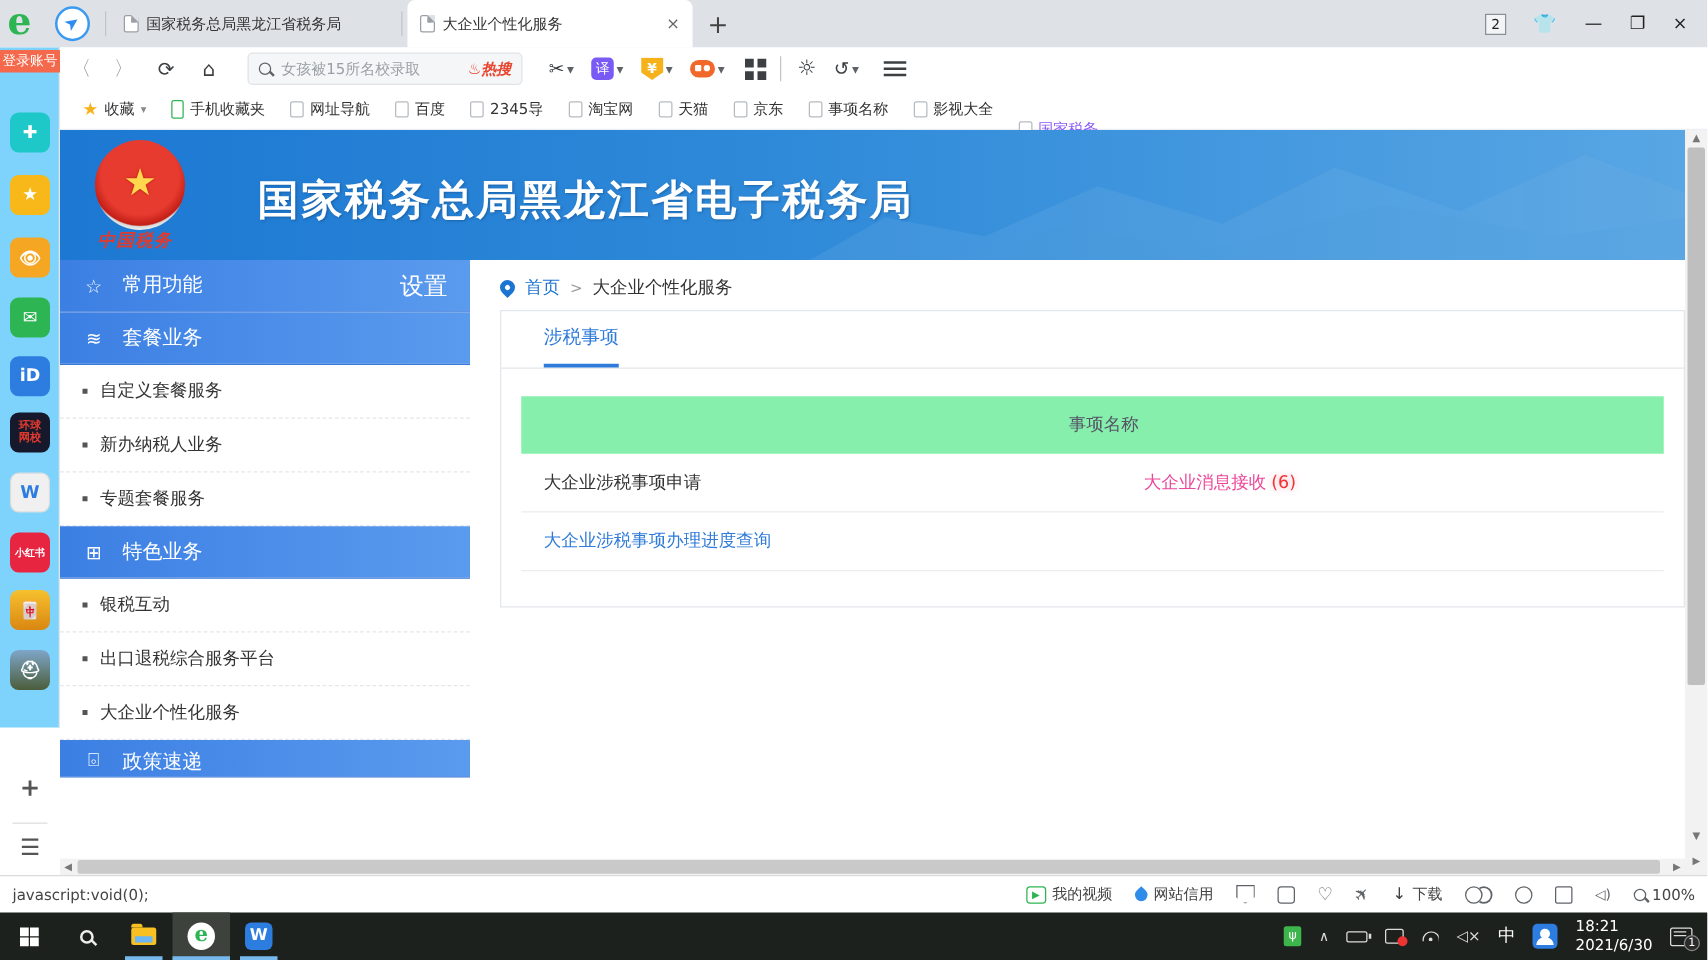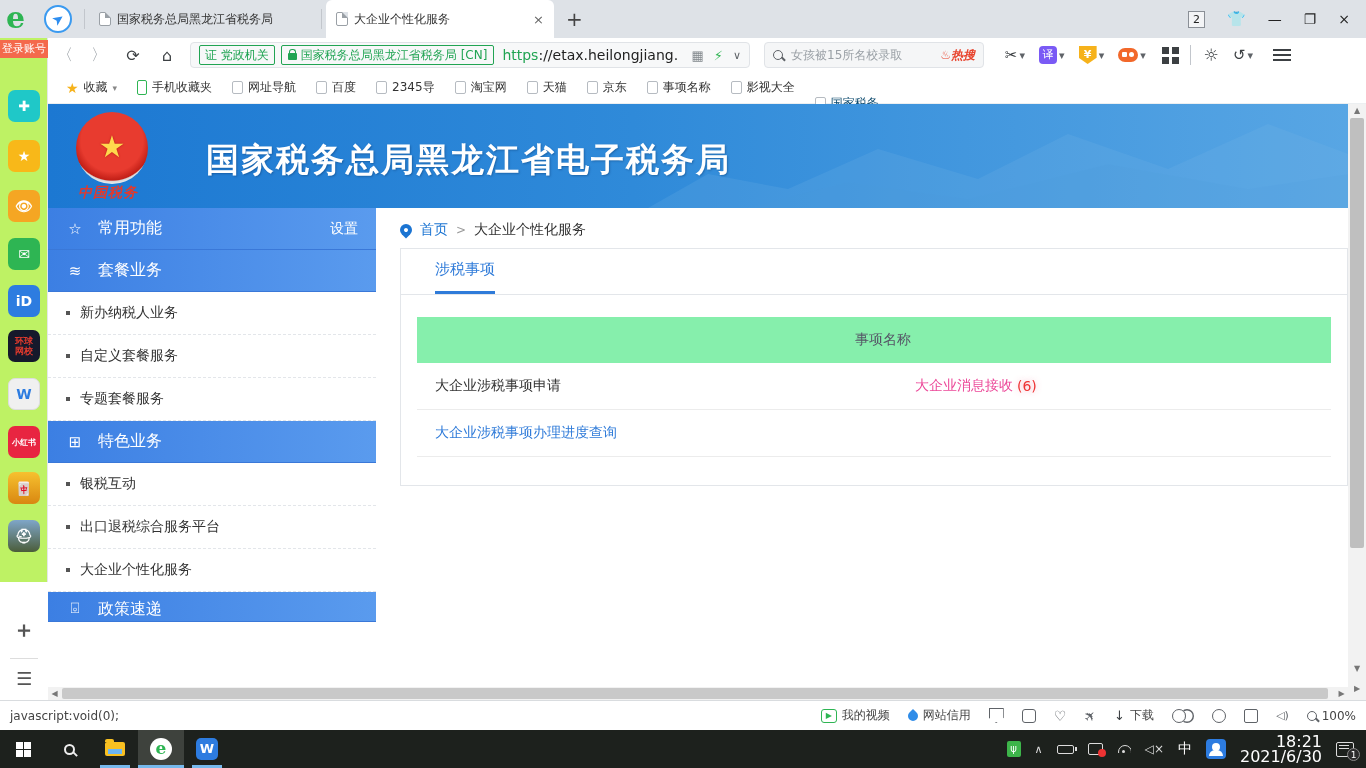--- a/index.html
+++ b/index.html
@@ -62,42 +62,42 @@
   .burger { width:18px; height:12px; border-top:2px solid #3c4043; border-bottom:2px solid #3c4043; position:relative; margin:0 6px; }
   .burger:before { content:""; position:absolute; left:0; top:3px; width:18px; height:2px; background:#3c4043; }
 
   
   .bookbar { left:48px; top:72px; width:1318px; height:32px; background:#fff; display:flex; align-items:center; padding-left:10px; gap:4px; border-bottom:1px solid #eceff1; }
   .bm { display:flex; align-items:center; gap:5px; font-size:12px; color:#333; padding:0 8px; white-space:nowrap; }
   .bm .star { color:#f6b21b; font-size:14px; }
   .bm .caret { color:#888; font-size:9px; }
   .phoneico { width:10px; height:15px; border:1.6px solid #2eb553; border-radius:2px; }
   .bpage { width:11px; height:13px; border:1px solid #b6bbc1; border-radius:2px; background:#fff; position:relative; }
-  .bm.fade { color:#0c4a6e;margin-top:31px; }
-
-  
-  .strip { left:0; top:38px; width:48px; height:544px; background:#bef264; border-right:1px solid #e4e6e8; }
+  .bm.fade { color:#8b5cf6;margin-top:31px; }
+
+  
+  .strip { left:0; top:38px; width:48px; height:544px; background:#7dd3fc; border-right:1px solid #e4e6e8; }
   .loginbadge { position:absolute; left:0; top:2px; width:48px; background:#f4694c; color:#fff; font-size:11px; text-align:center; line-height:18px; }
   .appico { position:absolute; left:8px; width:32px; height:32px; border-radius:7px; color:#fff; display:flex; align-items:center; justify-content:center; font-size:14px; font-weight:bold; }
   .plus { color:#555; font-size:22px; background:none; }
   .lines { color:#555; font-size:18px; background:none; }
   .strip .hr { position:absolute; left:10px; width:28px; border-top:1px solid #ddd; }
 
   
   .banner { left:48px; top:104px; width:1300px; height:104px; background:linear-gradient(90deg,#1c78d2 0%,#2f8ad9 45%,#58a6e4 100%); overflow:hidden; }
   .gw { position:absolute; right:0; bottom:0; opacity:.35; }
   .emblem { position:absolute; left:28px; top:8px; width:72px; height:72px; border-radius:50%; background:radial-gradient(circle at 50% 40%,#e83b2f 55%,#c21f17 70%,#d8d8d8 72%,#f3f3f3 78%,#b9b9b9 100%); display:flex; align-items:center; justify-content:center; }
   .emblem .star5 { color:#ffd84d; font-size:30px; margin-top:-4px; text-shadow:0 0 2px #a81510; }
   .embcap { position:absolute; left:30px; top:80px; width:80px; color:#e23a2d; font-size:14px; font-weight:bold; font-style:italic; letter-spacing:1px; white-space:nowrap; }
   .sitetitle { position:absolute; left:158px; top:34px; color:#fff; font-size:33px; font-weight:bold; letter-spacing:2px; text-shadow:1px 1px 2px rgba(0,40,90,.35); }
 
   
   .nav { left:48px; top:208px; width:328px; height:480px; background:#fff; }
   .nhead { height:42px; background:linear-gradient(90deg,#3c7fe3,#5a9bee); color:#fff; display:flex; align-items:center; padding:0 18px; font-size:16px; gap:14px; border-bottom:1px solid #3a78d8; }
-  .nhead .act { margin-left:auto; font-size:14px; }
+  .nhead .act { margin-left:auto; font-size:19px; }
   .nico { width:18px; text-align:center; font-size:15px; }
   .nitem { height:43px; display:flex; align-items:center; padding:0 18px; font-size:14px; color:#333; border-bottom:1px dashed #e3e6ea; gap:10px; }
   .bullet { width:4px; height:4px; background:#555; flex:none; }
   .nhead.cut { height:30px; overflow:hidden; align-items:flex-start; padding-top:7px; }
 
   
   .crumb { left:400px; top:214px; width:948px; height:32px; display:flex; align-items:center; font-size:14px; gap:8px; }
   .pin { width:12px; height:12px; background:#1b74d2; border-radius:50% 50% 50% 0; transform:rotate(-45deg); position:relative; }
   .pin:after { content:""; position:absolute; left:4px; top:4px; width:4px; height:4px; background:#fff; border-radius:50%; }
   .crumb .home { color:#1b74d2; }
@@ -157,21 +157,21 @@
   .rec { width:15px; height:12px; border:1.4px solid #ddd; border-radius:2px; position:relative; }
   .rec:after { content:""; position:absolute; right:-4px; bottom:-3px; width:8px; height:8px; background:#e33; border-radius:50%; }
   .wifi { width:14px; height:8px; overflow:hidden; position:relative; }
   .wifi:before { content:""; position:absolute; left:1px; top:0; width:12px; height:12px; border:1.6px solid #ddd; border-radius:50%; }
   .wifi:after { content:""; position:absolute; left:5.5px; top:5px; width:3px; height:3px; background:#ddd; border-radius:50%; }
   .mute { color:#ddd; font-size:12px; }
   .ime { color:#fff; font-size:14px; }
   .qq { width:20px; height:20px; background:#2d7ce0; border-radius:4px; display:flex; align-items:center; justify-content:center; }
   .person { width:8px; height:8px; background:#fff; border-radius:50%; position:relative; top:-2px; }
   .person:after { content:""; position:absolute; left:-3px; top:7px; width:14px; height:6px; background:#fff; border-radius:6px 6px 0 0; }
-  .clock { text-align:right; line-height:15px; font-size:16px; }
+  .clock { text-align:left; line-height:15px; font-size:12px; }
   .notif { width:18px; height:15px; border:1.5px solid #ddd; border-radius:2px; position:relative; }
   .notif:before { content:""; position:absolute; left:2px; top:2px; width:10px; height:1.6px; background:#ddd; box-shadow:0 3px 0 #ddd; }
   .nbadge { position:absolute; right:-7px; bottom:-5px; width:13px; height:13px; background:#2b2b2b; border:1px solid #888; color:#fff; border-radius:50%; font-size:9px; text-align:center; line-height:12px; }
 </style>
 </head>
 <body>
 
 <div class="abs tabbar">
   <div class="elogo">e</div>
   <div class="compass">
@@ -196,33 +196,20 @@
     <span class="wbtn">❐</span>
     <span class="wbtn">×</span>
   </div>
 </div>
 
 <div class="abs toolbar">
   <span class="navbtn">〈</span>
   <span class="navbtn">〉</span>
   <span class="navbtn dark">⟳</span>
   <span class="navbtn dark">⌂</span>
-  <div class="addr">
-    <span class="certbadge">证 党政机关</span>
-    <span class="sitebox">
-      <span class="lock"></span>
-      <span>国家税务总局黑龙江省税务局 [CN]</span>
-    </span>
-    <span class="urltxt"><span class="scheme">https</span><span class="rest">://etax.heilongjiang.</span></span>
-    <span class="addricons">
-      <span class="qr">▦</span>
-      <span class="bolt">⚡</span>
-      <span class="chev">∨</span>
-    </span>
-  </div>
   <div class="searchbox">
     <span class="mag"></span>
     <span class="sq">女孩被15所名校录取</span>
     <span class="hot"><span class="flame">♨</span><span>热搜</span></span>
   </div>
   <div class="tbicons">
     <span class="tbi">
         <span class="scissors">✂</span>
         <span class="chev">▾</span>
       </span>
@@ -338,25 +325,25 @@
     <span class="nico">☆</span>
     <span>常用功能</span>
     <span class="act">设置</span>
   </div>
   <div class="nhead">
     <span class="nico">≋</span>
     <span>套餐业务</span>
   </div>
   <div class="nitem">
       <span class="bullet"></span>
+      <span>自定义套餐服务</span>
+    </div>
+  <div class="nitem">
+      <span class="bullet"></span>
       <span>新办纳税人业务</span>
-    </div>
-  <div class="nitem">
-      <span class="bullet"></span>
-      <span>自定义套餐服务</span>
     </div>
   <div class="nitem">
       <span class="bullet"></span>
       <span>专题套餐服务</span>
     </div>
   <div class="nhead">
     <span class="nico">⊞</span>
     <span>特色业务</span>
   </div>
   <div class="nitem">

